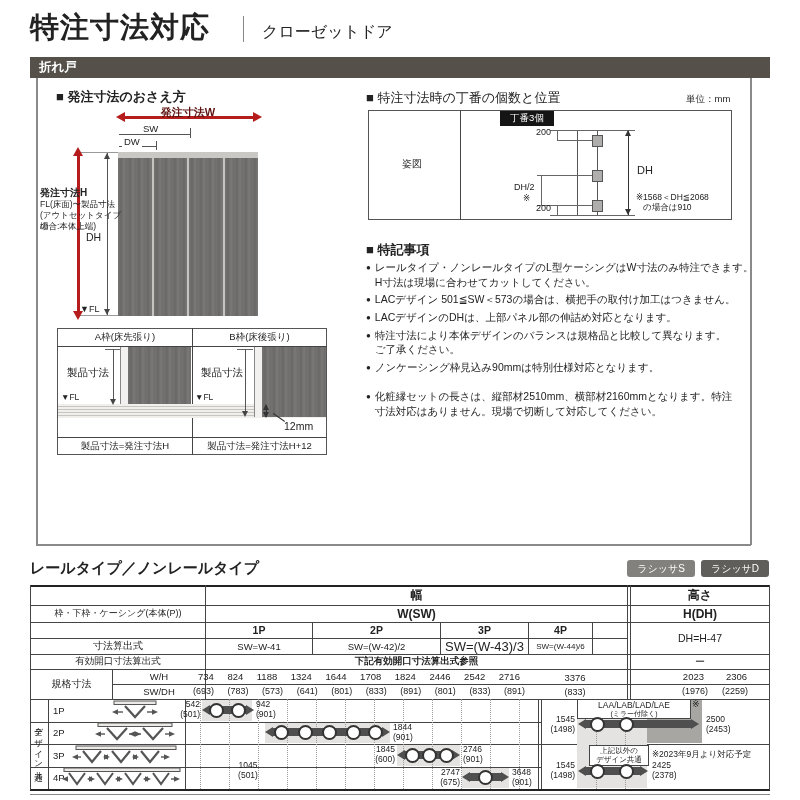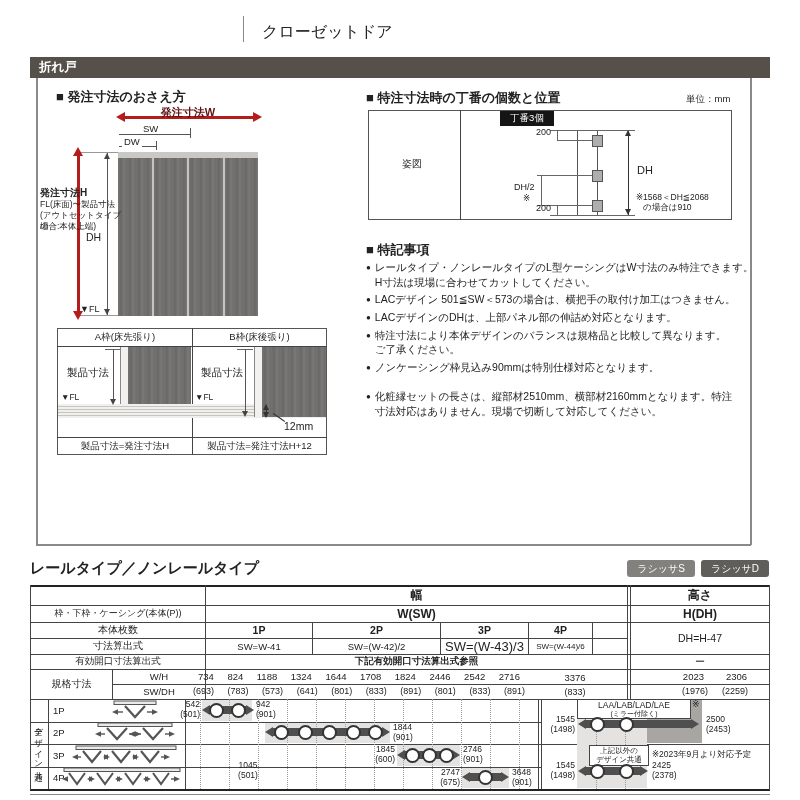--- a/index.html
+++ b/index.html
@@ -32,20 +32,21 @@
   .badge{position:absolute;height:17px;border-radius:3px;color:#fff;font-size:10px;
          display:flex;align-items:center;justify-content:center;width:68px;}
   .cell{position:absolute;display:flex;align-items:center;justify-content:center;text-align:center;}
   svg{display:block;}
 </style>
 </head>
 <body>
 
 <div class="page">
 
+  <div class="abs" style="left:30px;top:8px;font-size:29px;font-weight:bold;letter-spacing:1px;">特注寸法対応</div>
   <div class="abs" style="left:243px;top:16px;width:1px;height:26px;background:#888;"></div>
   <div class="abs" style="left:262px;top:22px;font-size:16px;">クローゼットドア</div>
   <div class="abs" style="left:30px;top:57px;width:740px;height:21px;background:#55504a;color:#fff;
        font-size:12.5px;font-weight:bold;line-height:21px;padding-left:9px;box-sizing:border-box;">折れ戸</div>
 
   <div class="abs" style="left:36px;top:78px;width:1.5px;height:467px;background:#8a8a8a;"></div>
   <div class="abs" style="left:750px;top:78px;width:1.5px;height:467px;background:#8a8a8a;"></div>
   <div class="abs" style="left:36px;top:544px;width:715px;height:1.5px;background:#8a8a8a;"></div>
 
   <div class="abs" style="left:56px;top:88px;font-size:13px;font-weight:bold;">■ 発注寸法のおさえ方</div>
@@ -112,21 +113,21 @@
   <div class="vl" style="left:266px;top:405px;height:12px;background:#333;"></div>
   <div class="bah u abs ah" style="left:263px;top:404px;border-bottom-color:#333;"></div>
   <div class="bah d abs ah" style="left:263px;top:412px;border-top-color:#333;"></div>
   <div class="abs" style="left:272px;top:417px;width:14px;height:1px;background:#333;transform:rotate(35deg);"></div>
   <div class="abs" style="left:284px;top:420px;font-size:10.5px;">12mm</div>
 
   <div class="hl" style="left:57px;top:437px;width:270px;"></div>
   <div class="cell" style="left:58px;top:438px;width:134px;height:17px;font-size:9.5px;">製品寸法=発注寸法H</div>
   <div class="cell" style="left:193px;top:438px;width:133px;height:17px;font-size:9.5px;">製品寸法=発注寸法H+12</div>
 
-  <div class="abs" style="left:366px;top:89px;font-size:13px;font-weight:bold;">■ 特注寸法時の丁番の個数と位置</div>
+  <div class="abs" style="left:366px;top:89px;font-size:13px;font-weight:normal;">■ 特注寸法時の丁番の個数と位置</div>
   <div class="abs" style="left:686px;top:93px;font-size:9.5px;">単位：mm</div>
 
   <div class="abs" style="left:368px;top:110px;width:364px;height:110px;border:1px solid #555;box-sizing:border-box;"></div>
   <div class="vl" style="left:460px;top:110px;height:110px;"></div>
   <div class="abs" style="left:402px;top:157px;font-size:10px;">姿図</div>
   <div class="cell" style="left:500px;top:111px;width:54px;height:15px;background:#151515;color:#fff;font-size:9.5px;">丁番3個</div>
 
   <div class="vl" style="left:577px;top:130px;height:85px;background:#555;"></div>
   <div class="vl" style="left:597px;top:130px;height:85px;background:#555;"></div>
   <div class="abs" style="left:592px;top:135px;width:9px;height:10px;background:#b0aeac;border:1px solid #555;"></div>
@@ -221,21 +222,20 @@
   <div class="vl" style="left:48px;top:699px;height:90px;"></div>
   <div class="vl" style="left:185px;top:699px;height:90px;"></div>
 
   <div class="cell" style="left:206px;top:586px;width:421px;height:19px;font-size:12px;font-weight:bold;">幅</div>
   <div class="cell" style="left:631px;top:586px;width:138px;height:19px;font-size:12px;font-weight:bold;">高さ</div>
 
   <div class="cell" style="left:31px;top:605px;width:174px;height:17px;font-size:9px;">枠・下枠・ケーシング(本体(P))</div>
   <div class="cell" style="left:206px;top:605px;width:421px;height:17px;font-size:12px;font-weight:bold;">W(SW)</div>
   <div class="cell" style="left:631px;top:605px;width:138px;height:17px;font-size:12px;font-weight:bold;">H(DH)</div>
 
-  <div class="cell" style="left:31px;top:622px;width:174px;height:16px;font-size:10px;">本体枚数</div>
   <div class="cell" style="left:206px;top:622px;width:106px;height:16px;font-size:10.5px;font-weight:bold;">1P</div>
   <div class="cell" style="left:313px;top:622px;width:127px;height:16px;font-size:10.5px;font-weight:bold;">2P</div>
   <div class="cell" style="left:441px;top:622px;width:87px;height:16px;font-size:10.5px;font-weight:bold;">3P</div>
   <div class="cell" style="left:529px;top:622px;width:63px;height:16px;font-size:10.5px;font-weight:bold;">4P</div>
   <div class="cell" style="left:631px;top:622px;width:138px;height:32px;font-size:10.5px;">DH=H-47</div>
 
   <div class="cell" style="left:31px;top:638px;width:174px;height:16px;font-size:10px;">寸法算出式</div>
   <div class="cell" style="left:206px;top:638px;width:106px;height:16px;font-size:9.5px;">SW=W-41</div>
   <div class="cell" style="left:313px;top:638px;width:127px;height:16px;font-size:9.5px;">SW=(W-42)/2</div>
   <div class="cell" style="left:441px;top:638px;width:87px;height:16px;font-size:13px;">SW=(W-43)/3</div>

